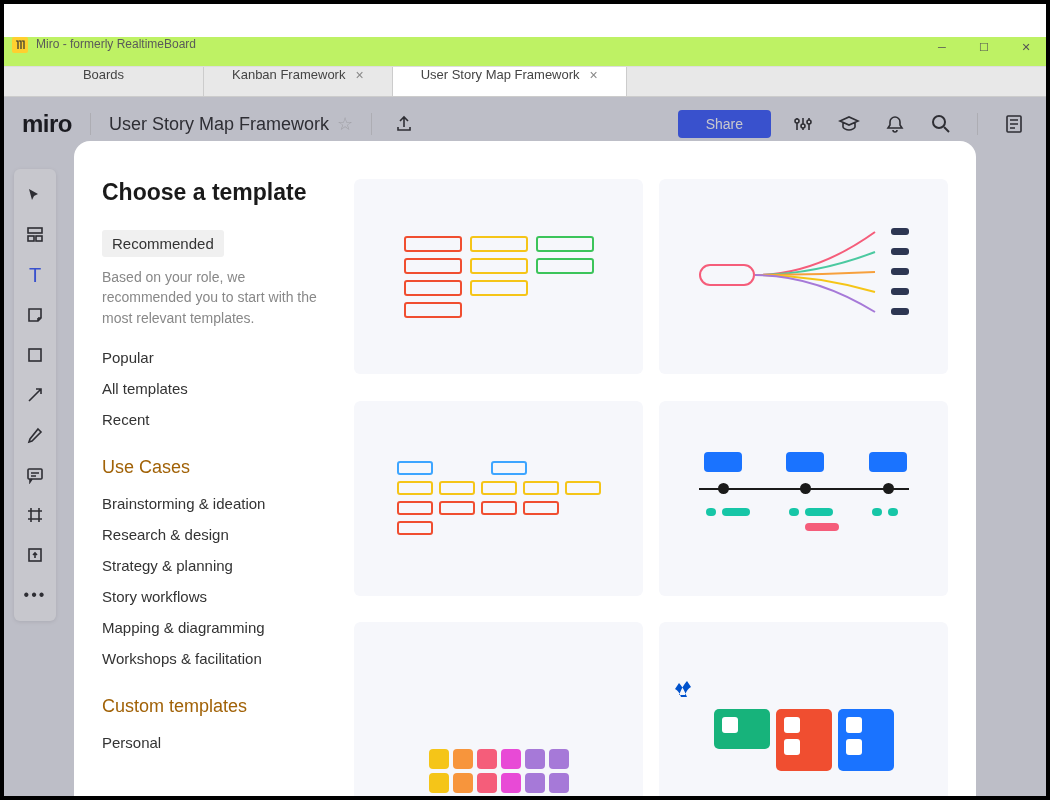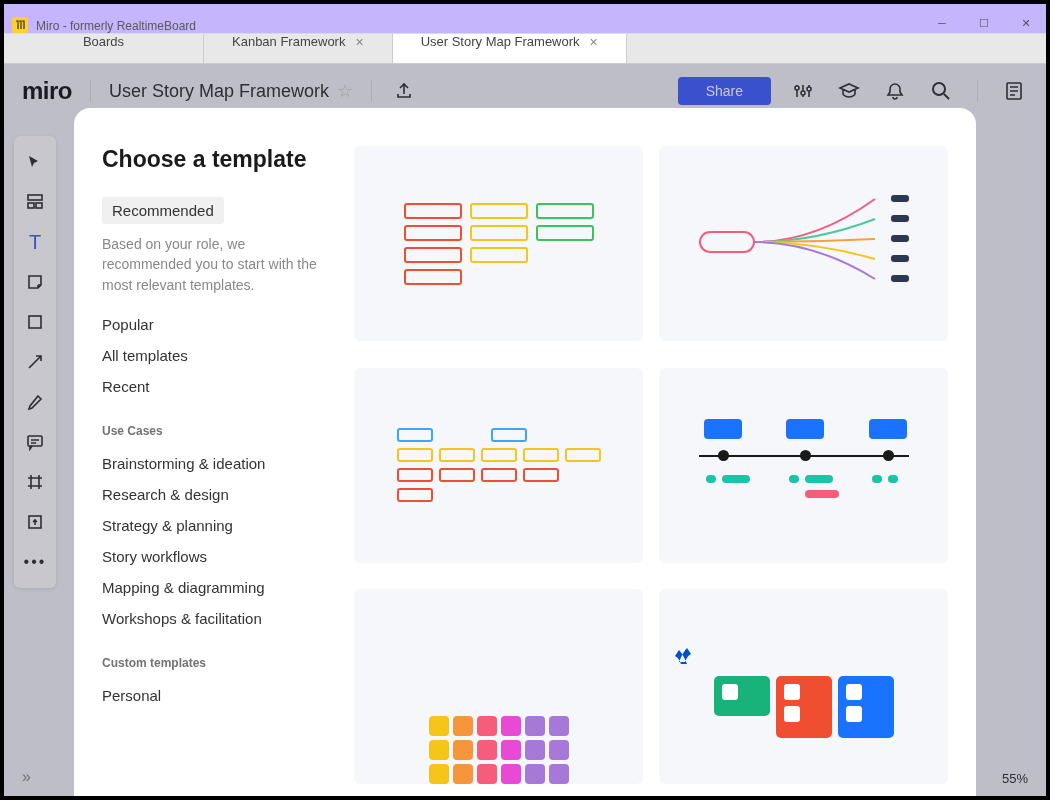--- a/index.html
+++ b/index.html
@@ -1,20 +1,20 @@
 <!DOCTYPE html>
 <html><head>
   <meta charset="utf-8">
   <style>
     * { margin: 0; padding: 0; box-sizing: border-box; font-family: -apple-system, BlinkMacSystemFont, "Segoe UI", Helvetica, Arial, sans-serif; }
     body { background: #000; width: 1050px; height: 800px; overflow: hidden; }
     
     .window { background: #fff; width: 1042px; height: 792px; margin: 4px; position: relative; overflow: hidden; }
     
-    .title-bar { height: 30px; background: #c4b5fd; display: flex; align-items: flex-end; padding: 0 8px; border-bottom: 1px solid #ddd; }
+    .title-bar { height: 30px; background: #bef264; display: flex; align-items: flex-start; padding: 0 8px; border-bottom: 1px solid #ddd; margin-top: 33px; }
     .title-bar-icon { width: 16px; height: 16px; background: #ffd02f; border-radius: 2px; margin-right: 8px; display: flex; align-items: center; justify-content: center; font-size: 10px; }
     .title-text { color: #5a5a5a; font-size: 12px; flex: 1; }
     .win-controls { display: flex; gap: 18px; }
     .win-btn { width: 24px; height: 20px; display: flex; align-items: center; justify-content: center; color: #555; font-size: 11px; cursor: pointer; }
     
     .tabs-row { height: 30px; background: #e8e8e8; display: flex; border-bottom: 1px solid #ccc; }
     .tab { padding: 0 28px; display: flex; align-items: flex-start; gap: 10px; font-size: 13px; color: #444; border-right: 1px solid #ccc; cursor: pointer; position: relative; }
     .tab.active { background: #fff; }
     .tab-close { color: #888; font-size: 14px; cursor: pointer; }
     
@@ -38,21 +38,21 @@
     
     .modal { position: absolute; left: 70px; top: 44px; right: 70px; bottom: 0; background: #fff; border-radius: 16px 16px 0 0; z-index: 10; display: flex; overflow: hidden; }
     
     .modal-side { width: 270px; padding: 38px 18px 12px 28px; overflow-y: auto; }
     .modal-title { font-size: 23px; font-weight: 700; color: #1a1a1a; margin-bottom: 24px; }
     .search-field { font-size: 18px; color: #888; padding-bottom: 10px; border-bottom: 1px solid #ccc; margin-bottom: 26px; cursor: text; }
     
     .cat-item { font-size: 15px; color: #333; padding: 7px 0; cursor: pointer; }
     .cat-item.selected { background: #f0f0f0; display: inline-block; padding: 5px 10px; border-radius: 3px; margin-bottom: 4px; }
     .cat-desc { font-size: 14px; color: #888; line-height: 1.45; margin: 6px 0 14px 0; }
-    .section-hdr { font-size: 12px; font-weight: 700; color: #737373; margin: 22px 0 10px 0; }
+    .section-hdr { font-size: 18px; font-weight: 400; color: #a16207; margin: 22px 0 10px 0; }
     
     .modal-grid { flex: 1; padding: 38px 28px 12px 10px; display: grid; grid-template-columns: 1fr 1fr; gap: 16px; align-content: start; overflow-y: auto; }
     .card { background: #fff; border-radius: 6px; overflow: hidden; cursor: pointer; }
     .card-preview { height: 195px; background: #f6f7fb; border-radius: 6px; display: flex; align-items: center; justify-content: center; padding: 12px; }
     .card-label { font-size: 15px; color: #333; padding: 16px 6px 18px 6px; }
     
     .kanban-prev { display: flex; gap: 8px; }
     .kcol { display: flex; flex-direction: column; gap: 6px; }
     .kcell { width: 58px; height: 16px; border: 2px solid; border-radius: 3px; background: transparent; }
     

